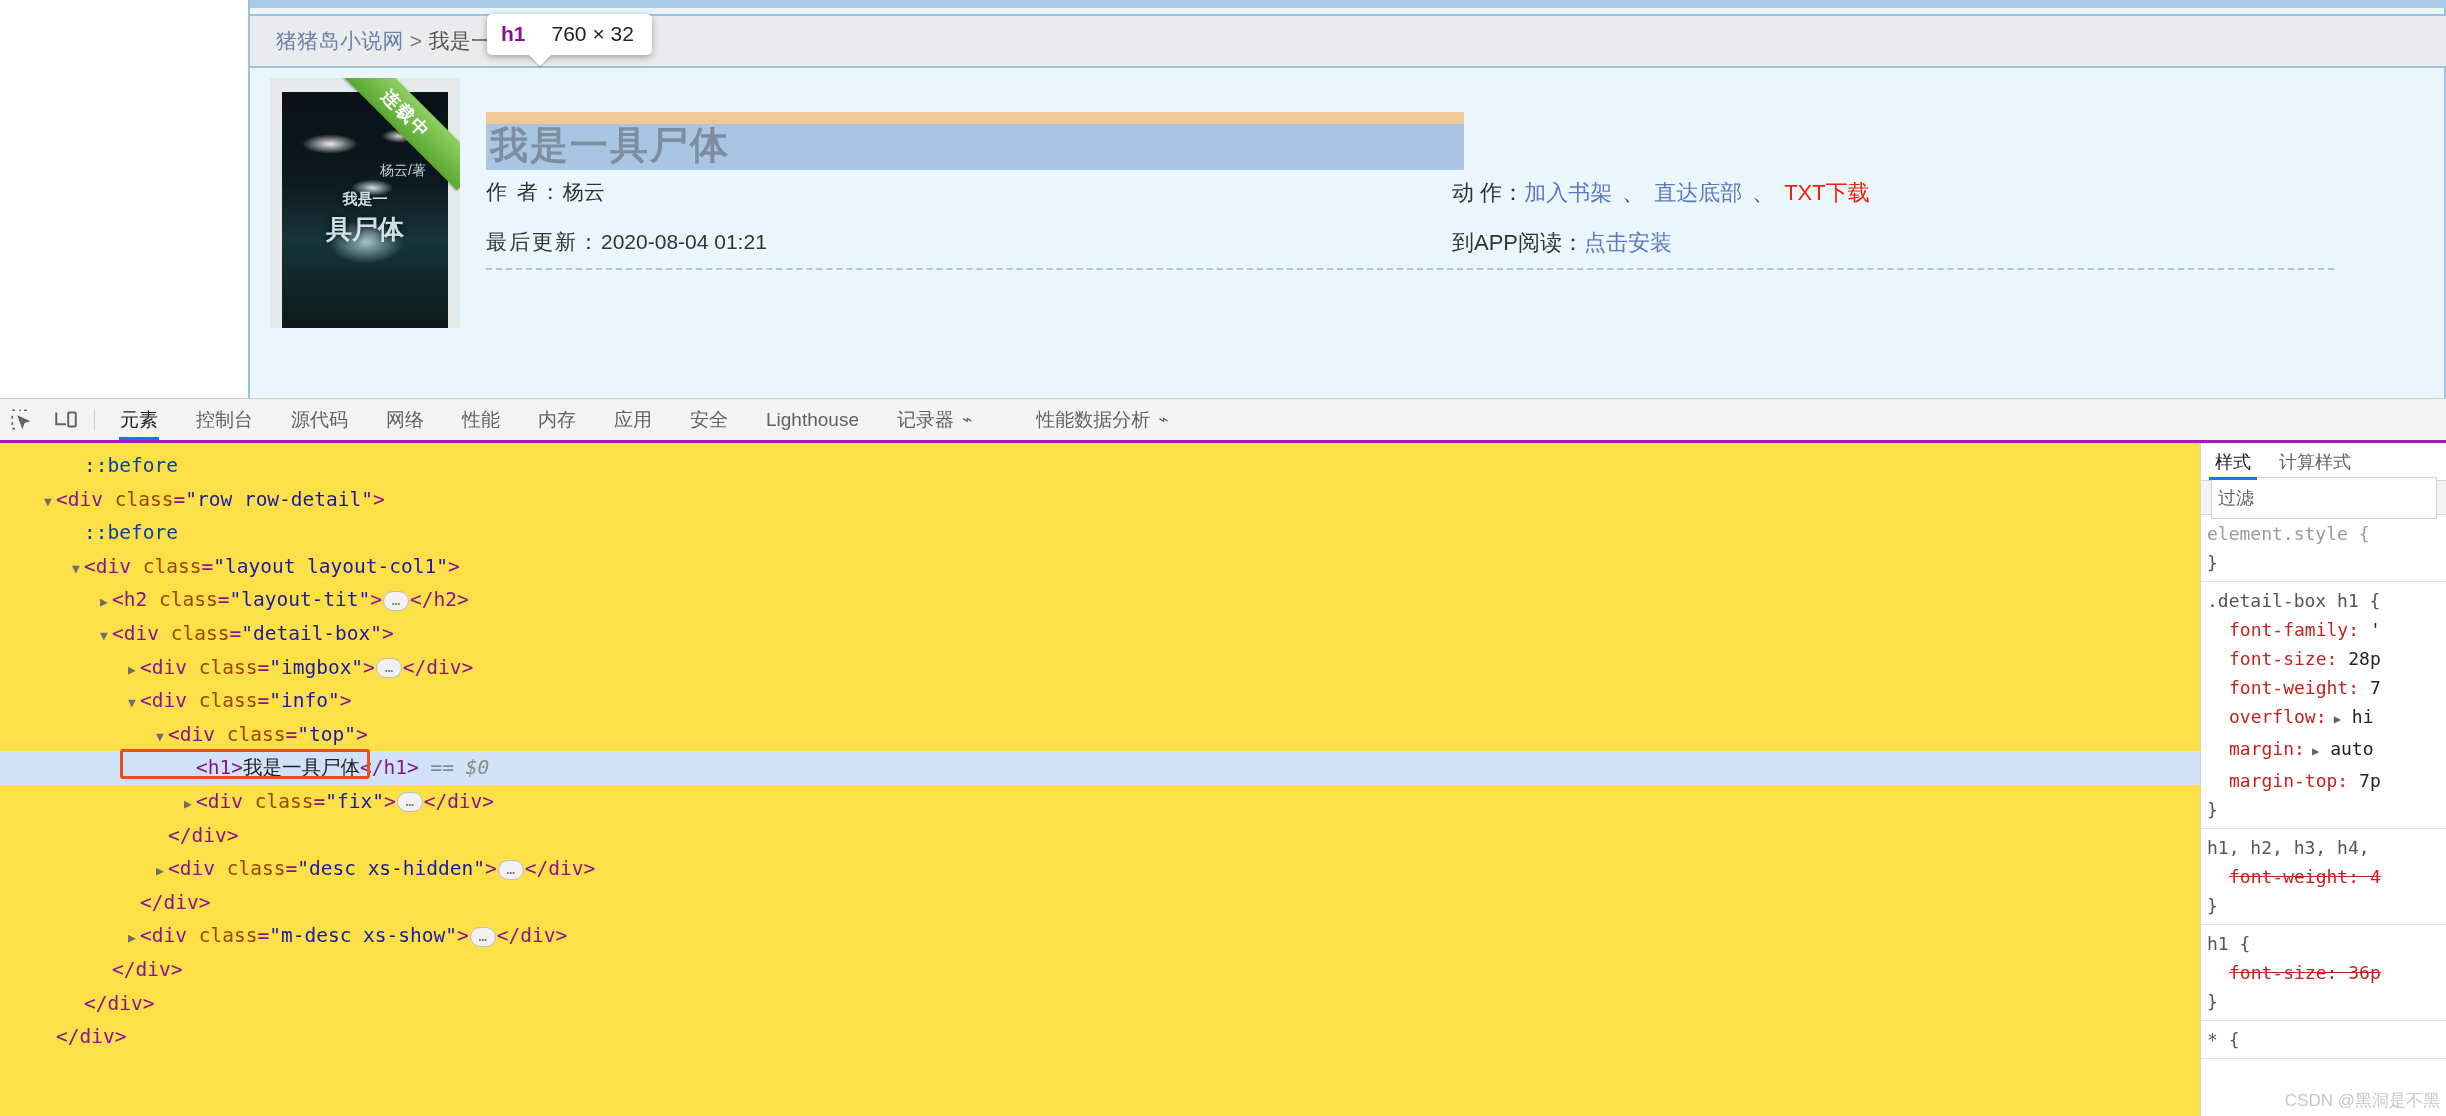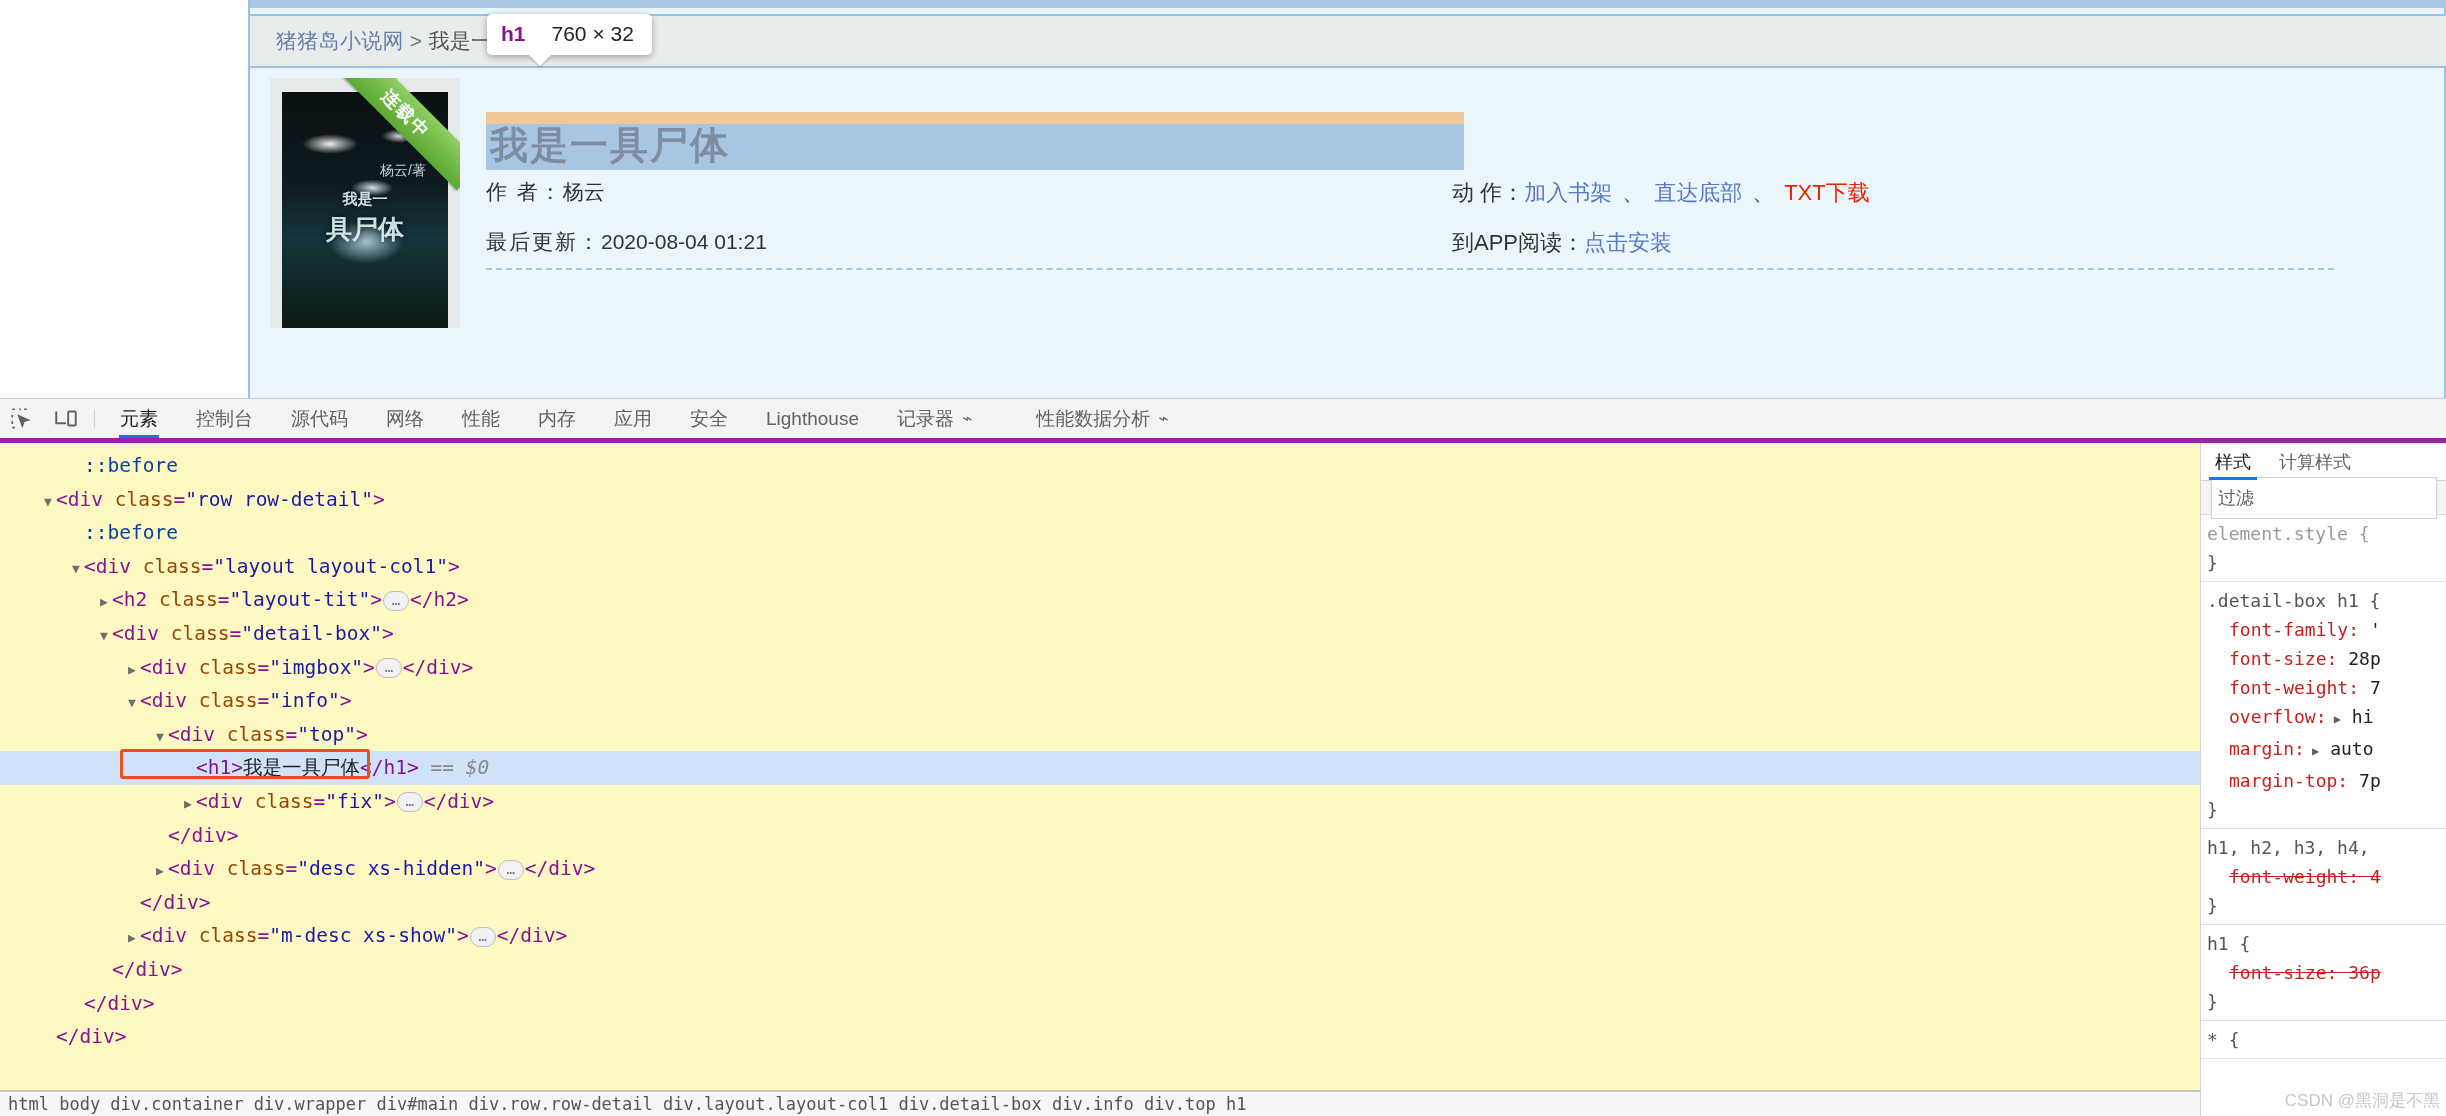--- a/index.html
+++ b/index.html
@@ -150,21 +150,21 @@
 
   
   .devtools {
     position: absolute; left: 0; top: 398px; width: 2446px; height: 718px;
     background: #ffffff;
     border-top: 1px solid #cdcdcd;
     display: flex; flex-direction: column;
   }
   .dt-toolbar {
     height: 44px; background: #f3f3f3;
-    border-bottom: 5px solid #a21caf;
+    border-bottom: 3px solid #a21caf;
     display: flex; align-items: stretch;
     position: relative; flex: none;
   }
   .dt-icon-btn {
     width: 44px; display: flex; align-items: center; justify-content: center;
     color: #5f6368;
   }
   .dt-divider { width: 1px; background: #d0d0d0; margin: 10px 6px; }
   .dt-tabs { display: flex; align-items: stretch; }
   .dt-tab {
@@ -176,21 +176,21 @@
   .dt-tab.active:after {
     content: ""; position: absolute; left: 18px; right: 18px; bottom: 0;
     height: 3px; background: #1a73e8;
   }
   .dt-tab .beaker { margin-left: 8px; font-size: 17px; color: #5f6368; }
   .dt-tab.gap { margin-left: 26px; }
 
   .dt-body { flex: 1; display: flex; min-height: 0; }
   .dom-panel {
     flex: 1; position: relative; overflow: hidden;
-    background: #fef9c3;
+    background: #fde047;
     display: flex; flex-direction: column;
   }
   .dom-tree {
     flex: 1;
     font-family: "DejaVu Sans Mono", "Liberation Mono", monospace;
     font-size: 19.5px;
     line-height: 33.6px;
     color: #222;
     padding: 6px 0 0 0;
     overflow: hidden;
@@ -407,23 +407,20 @@
             <div class="node"><span style="display:inline-block;width:180px"></span><span class="arrow">▶</span><span class="punct">&lt;</span><span class="tagname">div</span> <span class="attrname">class</span><span class="punct">=</span><span class="attrval">"fix"</span><span class="punct">&gt;</span><span class="ellipsis-badge">…</span><span class="punct">&lt;/</span><span class="tagname">div</span><span class="punct">&gt;</span></div>
             <div class="node"><span style="display:inline-block;width:152px"></span><span class="arrow"> </span><span class="punct">&lt;/</span><span class="tagname">div</span><span class="punct">&gt;</span></div>
             <div class="node"><span style="display:inline-block;width:152px"></span><span class="arrow">▶</span><span class="punct">&lt;</span><span class="tagname">div</span> <span class="attrname">class</span><span class="punct">=</span><span class="attrval">"desc xs-hidden"</span><span class="punct">&gt;</span><span class="ellipsis-badge">…</span><span class="punct">&lt;/</span><span class="tagname">div</span><span class="punct">&gt;</span></div>
             <div class="node"><span style="display:inline-block;width:124px"></span><span class="arrow"> </span><span class="punct">&lt;/</span><span class="tagname">div</span><span class="punct">&gt;</span></div>
             <div class="node"><span style="display:inline-block;width:124px"></span><span class="arrow">▶</span><span class="punct">&lt;</span><span class="tagname">div</span> <span class="attrname">class</span><span class="punct">=</span><span class="attrval">"m-desc xs-show"</span><span class="punct">&gt;</span><span class="ellipsis-badge">…</span><span class="punct">&lt;/</span><span class="tagname">div</span><span class="punct">&gt;</span></div>
             <div class="node"><span style="display:inline-block;width:96px"></span><span class="arrow"> </span><span class="punct">&lt;/</span><span class="tagname">div</span><span class="punct">&gt;</span></div>
             <div class="node"><span style="display:inline-block;width:68px"></span><span class="arrow"> </span><span class="punct">&lt;/</span><span class="tagname">div</span><span class="punct">&gt;</span></div>
             <div class="node"><span style="display:inline-block;width:40px"></span><span class="arrow"> </span><span class="punct">&lt;/</span><span class="tagname">div</span><span class="punct">&gt;</span></div>
             <div class="sel-outline" style="left: 120px; top: 306px; width: 250px; height: 30px;"></div>
           </div>
-        <div class="dom-breadcrumb">
-          <span>html body div.container div.wrapper div#main div.row.row-detail div.layout.layout-col1 div.detail-box div.info div.top h1</span>
-        </div>
       </div>
 
       <div class="styles-panel">
         <div class="sp-tabs">
           <div class="sp-tab active">
               <span>样式</span>
             </div>
           <div class="sp-tab">
               <span>计算样式</span>
             </div>

